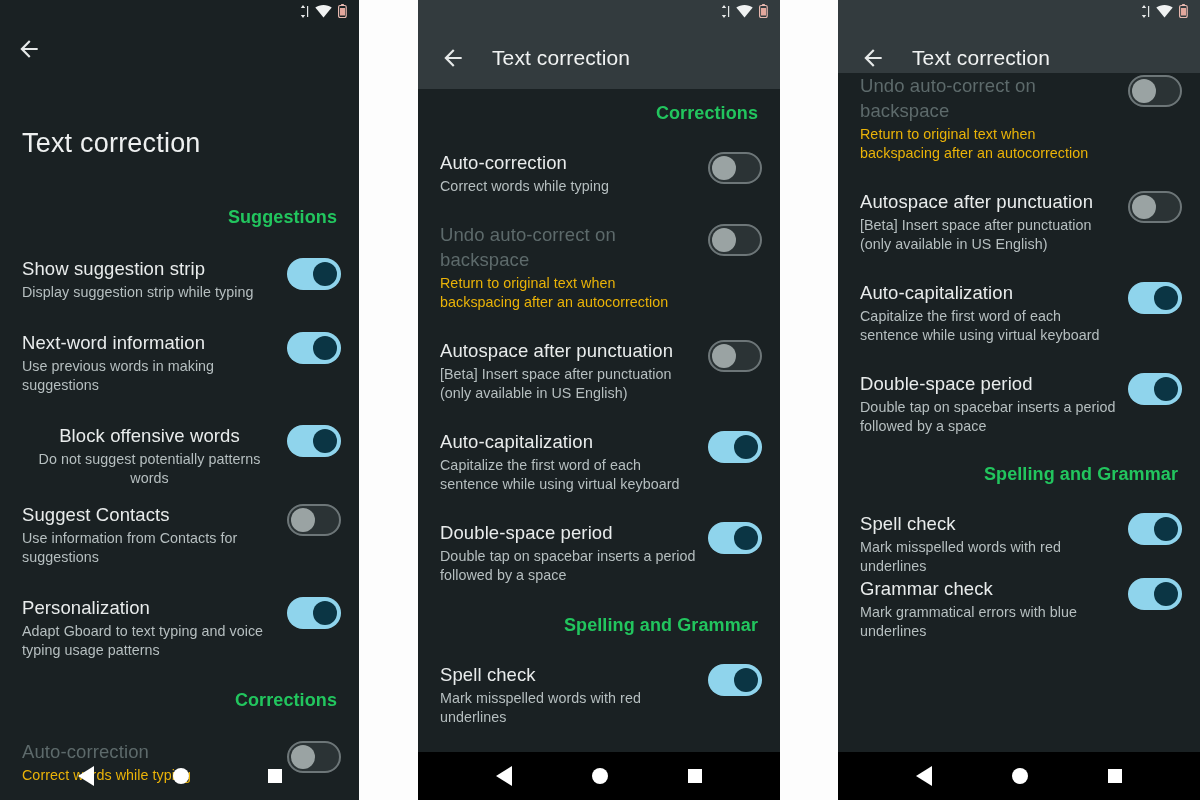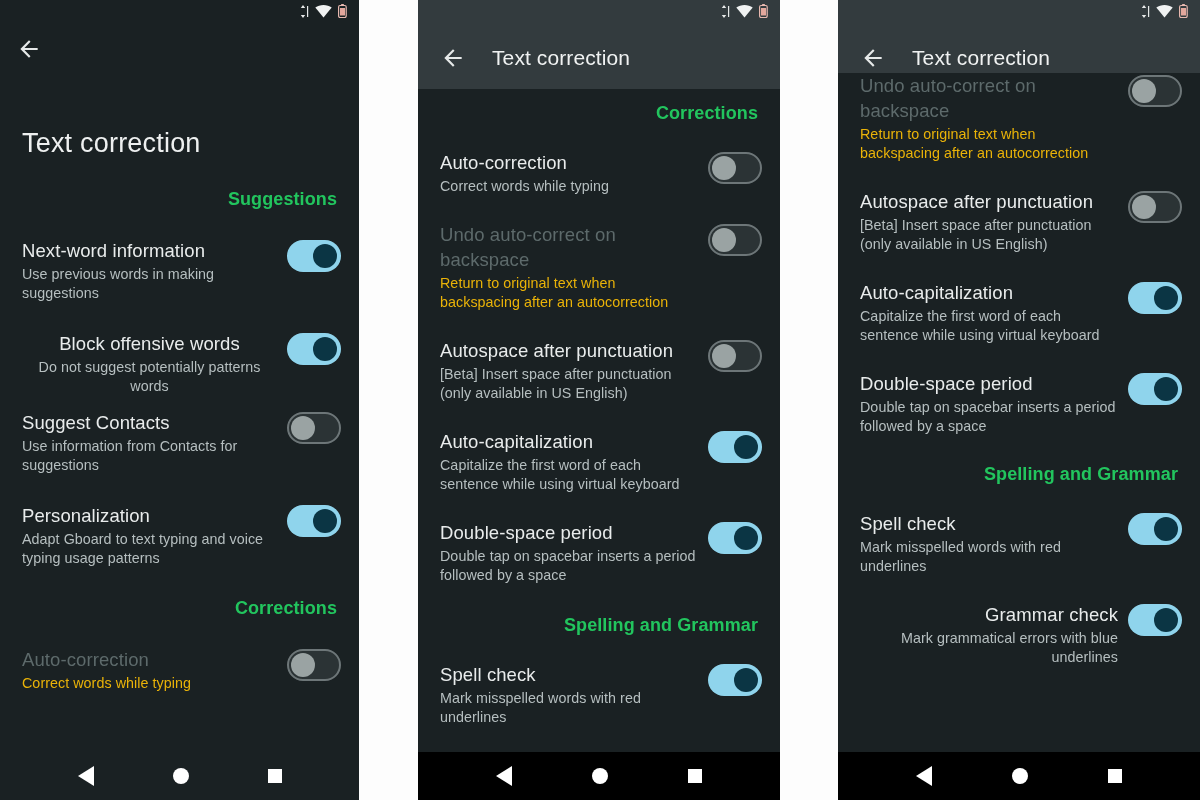--- a/index.html
+++ b/index.html
@@ -199,21 +199,30 @@
             <path d="M20 11H7.8l5.6-5.6-1.4-1.4L4 12l8 8 1.4-1.4L7.8 13H20z" fill="#e6e9e9"></path>
           </svg>
       </span>
     </div>
 
     <div class="bigtitle-wrap">
       <div class="bigtitle">Text correction</div>
     </div>
 
     <div class="body" id="p1body">
-        <div class="section-header" style="margin-top:30px;margin-bottom:10px;">Suggestions</div>
+        <div class="section-header" style="margin-top:48px;margin-bottom:10px;">Suggestions</div>
+        <div class="row" style="margin-top:28px;">
+          <div class="row-texts">
+            <div class="row-title">Show suggestion strip</div>
+            <div class="row-sub">Display suggestion strip while typing</div>
+          </div>
+          <div class="toggle on">
+            <span class="knob"></span>
+          </div>
+        </div>
         <div class="row" style="margin-top:28px;">
           <div class="row-texts">
             <div class="row-title">Next-word information</div>
             <div class="row-sub">Use previous words in making suggestions</div>
           </div>
           <div class="toggle on">
             <span class="knob"></span>
           </div>
         </div>
         <div class="row" style="margin-top:28px;text-align:center;">
@@ -430,21 +439,21 @@
         <div class="section-header" style="margin-top:28px;margin-bottom:10px;">Spelling and Grammar</div>
         <div class="row" style="margin-top:26px;">
           <div class="row-texts">
             <div class="row-title">Spell check</div>
             <div class="row-sub">Mark misspelled words with red underlines</div>
           </div>
           <div class="toggle on">
             <span class="knob"></span>
           </div>
         </div>
-        <div class="row" style="margin-top:26px;text-align:right;">
+        <div class="row" style="">
           <div class="row-texts">
             <div class="row-title">Grammar check</div>
             <div class="row-sub">Mark grammatical errors with blue underlines</div>
           </div>
           <div class="toggle on">
             <span class="knob"></span>
           </div>
         </div>
       </div>
 

